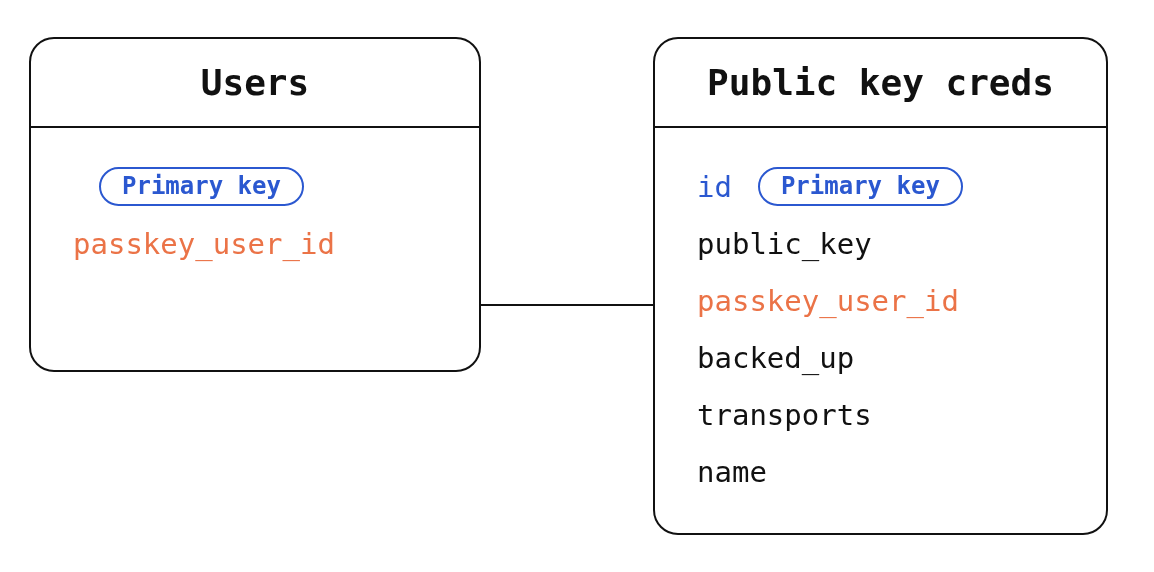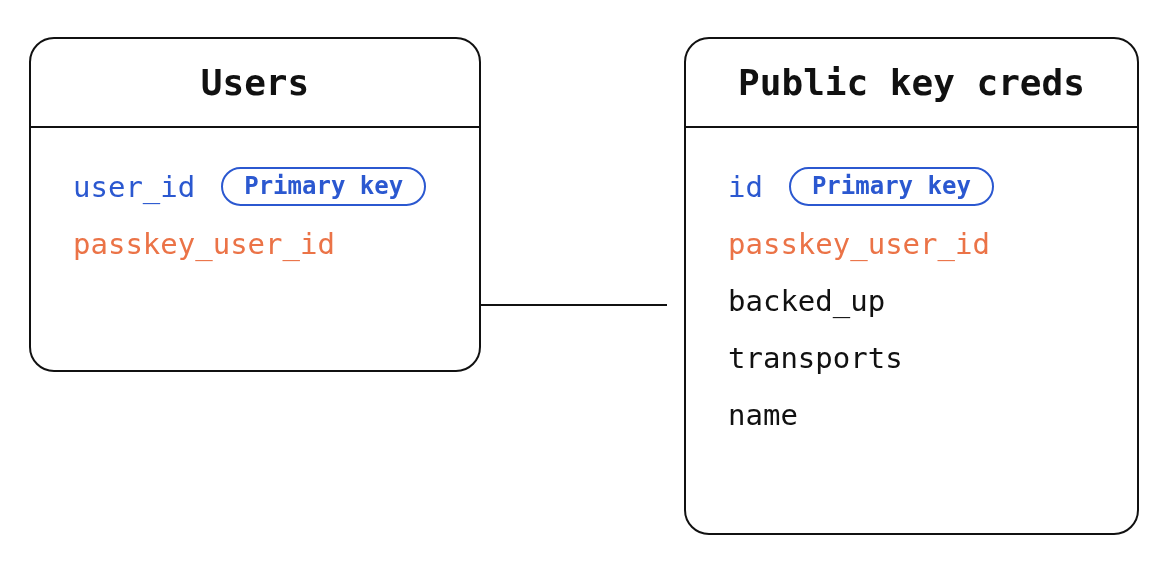--- a/index.html
+++ b/index.html
@@ -20,21 +20,21 @@
     background: var(--bg);
     overflow: hidden;
   }
   .entity {
     position: absolute;
     background: var(--bg);
     border: 2px solid var(--ink);
     border-radius: 25px;
   }
   .entity-users  { left: 29px;  top: 37px; width: 452px; height: 335px; }
-  .entity-creds  { left: 684px; top: 37px; width: 455px; height: 498px; }
+  .entity-creds  { left: 653px; top: 37px; width: 455px; height: 498px; }
   .entity-header {
     height: 89px;
     display: flex;
     align-items: center;
     justify-content: center;
     border-bottom: 2px solid var(--ink);
   }
   .entity-title {
     font-size: 36px;
     font-weight: 700;
@@ -78,37 +78,39 @@
 <div class="canvas">
 
   <div class="relationship-line"></div>
 
   <section class="entity entity-users">
     <div class="entity-header">
       <span class="entity-title">Users</span>
     </div>
     <div class="entity-body">
       <div class="field-row">
-        <span class="field-name blue">user_id</span>
         <span class="pk-pill">Primary key</span>
       </div>
       <div class="field-row">
         <span class="field-name orange">passkey_user_id</span>
       </div>
     </div>
   </section>
 
   <section class="entity entity-creds">
     <div class="entity-header">
       <span class="entity-title">Public key creds</span>
     </div>
     <div class="entity-body">
       <div class="field-row">
         <span class="field-name blue">id</span>
         <span class="pk-pill">Primary key</span>
+      </div>
+      <div class="field-row">
+        <span class="field-name">public_key</span>
       </div>
       <div class="field-row">
         <span class="field-name orange">passkey_user_id</span>
       </div>
       <div class="field-row">
         <span class="field-name">backed_up</span>
       </div>
       <div class="field-row">
         <span class="field-name">transports</span>
       </div>

